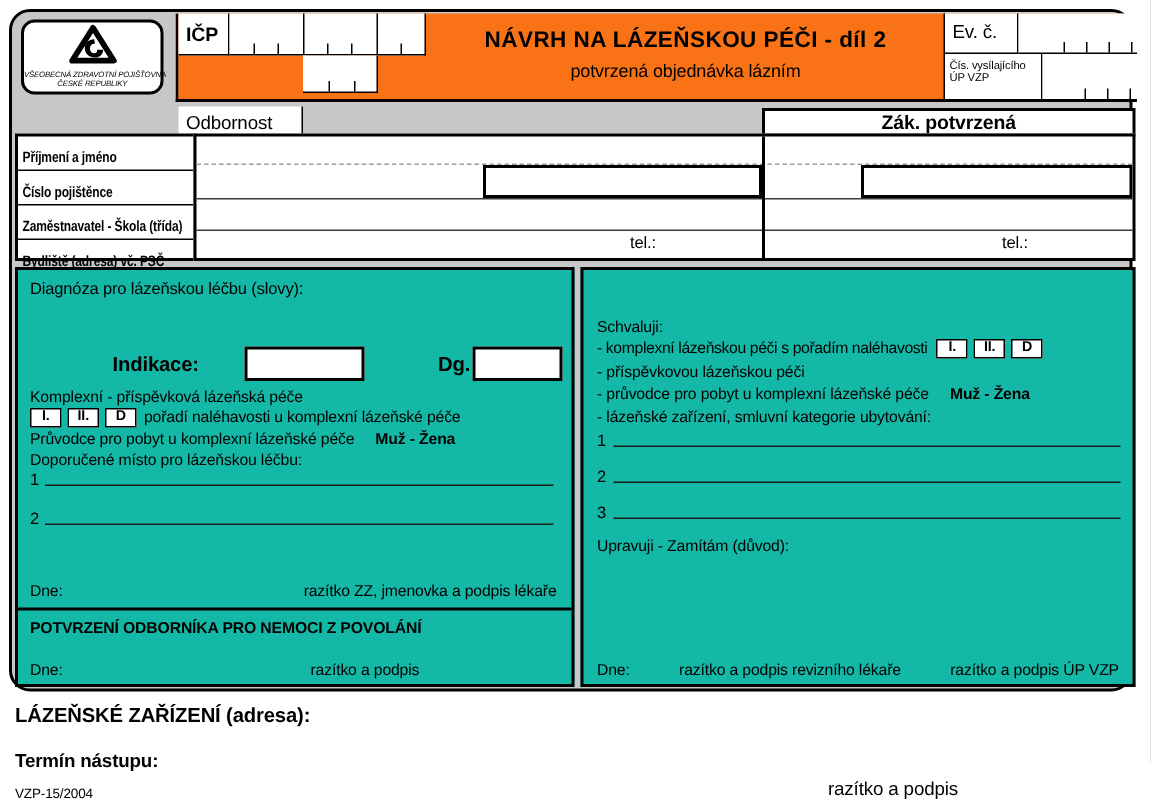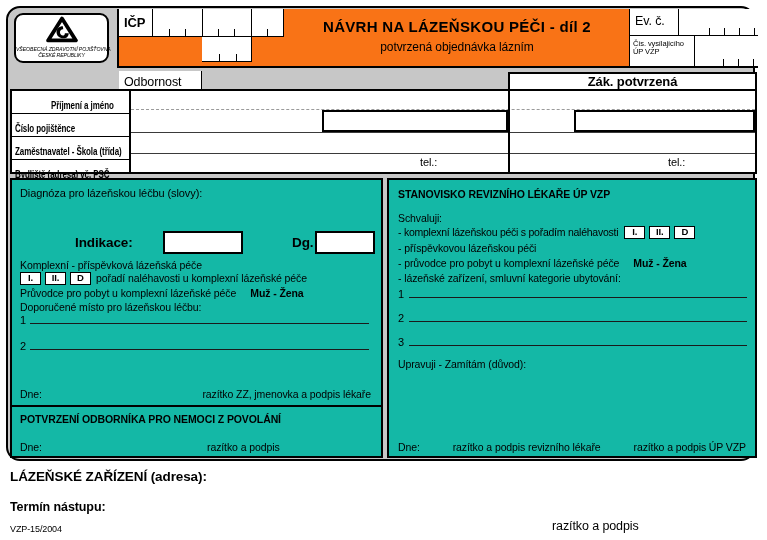--- a/index.html
+++ b/index.html
@@ -88,21 +88,21 @@
     <i class="tick" style="left:28px;"></i>
     <i class="tick" style="left:43px;"></i>
     <i class="tick" style="left:58px;"></i>
   </div>
 </div>
 
 <div class="cell b" style="left:131px; top:72px; width:379px; height:34px; border:2px solid #000; font-size:13px; text-align:left; line-height:15px;margin-top:23px;">Pacient</div>
 <div class="cell b" style="left:508px; top:72px; width:249px; height:19px; border:2px solid #000; font-size:13px; text-align:center; line-height:15px;">Zák. potvrzená</div>
 
 <div class="cell" style="left:10px; top:89px; width:121px; height:85px; border:2px solid #000; display:flex; flex-direction:column;">
-  <div style="flex:1; border-bottom:1px solid #000; padding:4px 0 0 3px;text-align:right;"><span class="condlabel">Příjmení a jméno</span></div>
+  <div style="flex:1; border-bottom:1px solid #000; padding:4px 0 0 3px;"><span class="condlabel">Příjmení a jméno</span></div>
   <div style="flex:1; border-bottom:1px solid #000; padding:4px 0 0 3px;"><span class="condlabel">Číslo pojištěnce</span></div>
   <div style="flex:1; border-bottom:1px solid #000; padding:4px 0 0 3px;"><span class="condlabel">Zaměstnavatel - Škola (třída)</span></div>
   <div style="flex:1; padding:4px 0 0 3px;"><span class="condlabel">Bydliště (adresa) vč. PSČ</span></div>
 </div>
 
 <div class="cell" style="left:129px; top:89px; width:628px; height:85px; border:2px solid #000;">
   <div class="hline" style="top:18px; border-top:1px dashed #9a9a9a;"></div>
   <div class="hline" style="top:41px; border-top:1px solid #3a3a3a;"></div>
   <div class="hline" style="top:62px; border-top:1px solid #3a3a3a;"></div>
   <div class="abs" style="left:377px; top:0; bottom:0; width:0; border-left:2px solid #000;"></div>
@@ -145,21 +145,20 @@
   <div class="abs t" style="right:10px; top:208px;">razítko ZZ, jmenovka a podpis lékaře</div>
 
   <div class="hline" style="top:225px; border-top:2px solid #000;"></div>
 
   <div class="abs t b" style="left:8px; top:233px;">POTVRZENÍ ODBORNÍKA PRO NEMOCI Z POVOLÁNÍ</div>
   <div class="abs t" style="left:8px; top:261px;">Dne:</div>
   <div class="abs t" style="left:195px; top:261px;">razítko a podpis</div>
 </div>
 
 <div class="panel" style="left:387px; top:178px; width:370px; height:280px;">
-  <div class="abs t b" style="left:9px; top:8px;">STANOVISKO REVIZNÍHO LÉKAŘE ÚP VZP</div>
   <div class="abs t" style="left:9px; top:32px;">Schvaluji:</div>
 
   <div class="abs row" style="left:9px; top:46px;">
     <span class="t" style="letter-spacing:-0.25px;">- komplexní lázeňskou péči s pořadím naléhavosti</span>
     <span class="chk" style="margin-left:6px;">I.</span>
     <span class="chk" style="margin-left:4px;">II.</span>
     <span class="chk" style="margin-left:4px;">D</span>
   </div>
 
   <div class="abs t" style="left:9px; top:62px;">- příspěvkovou lázeňskou péči</div>

